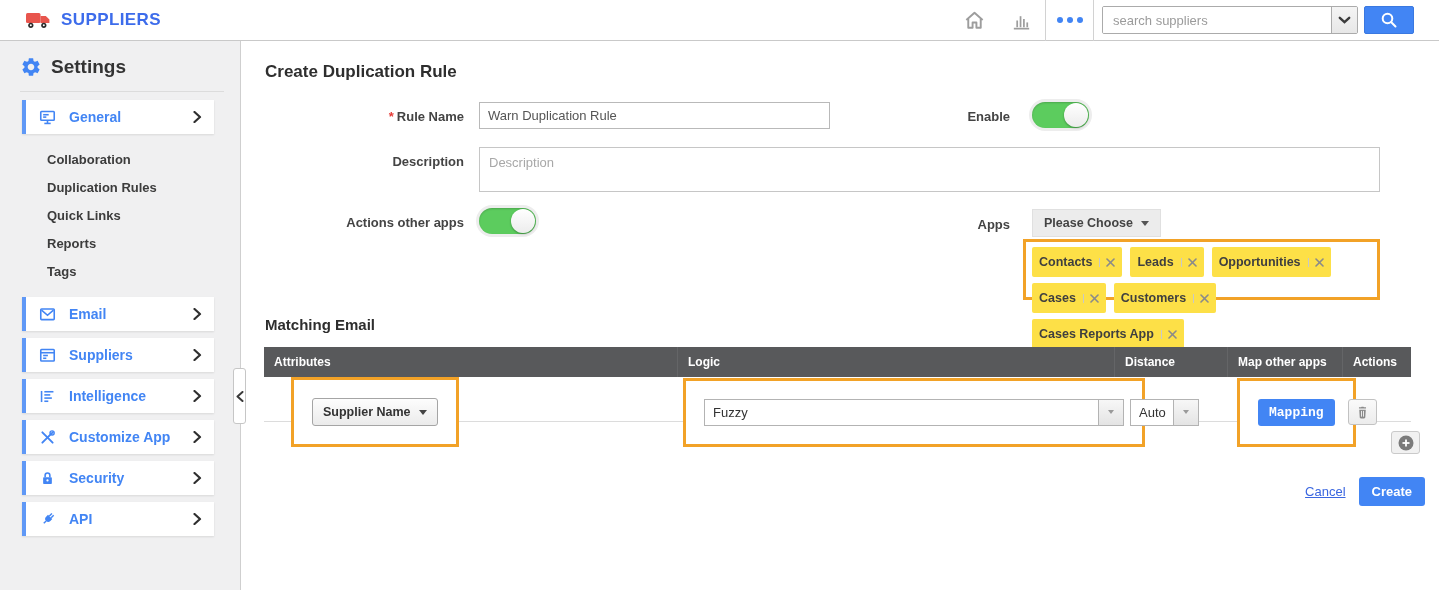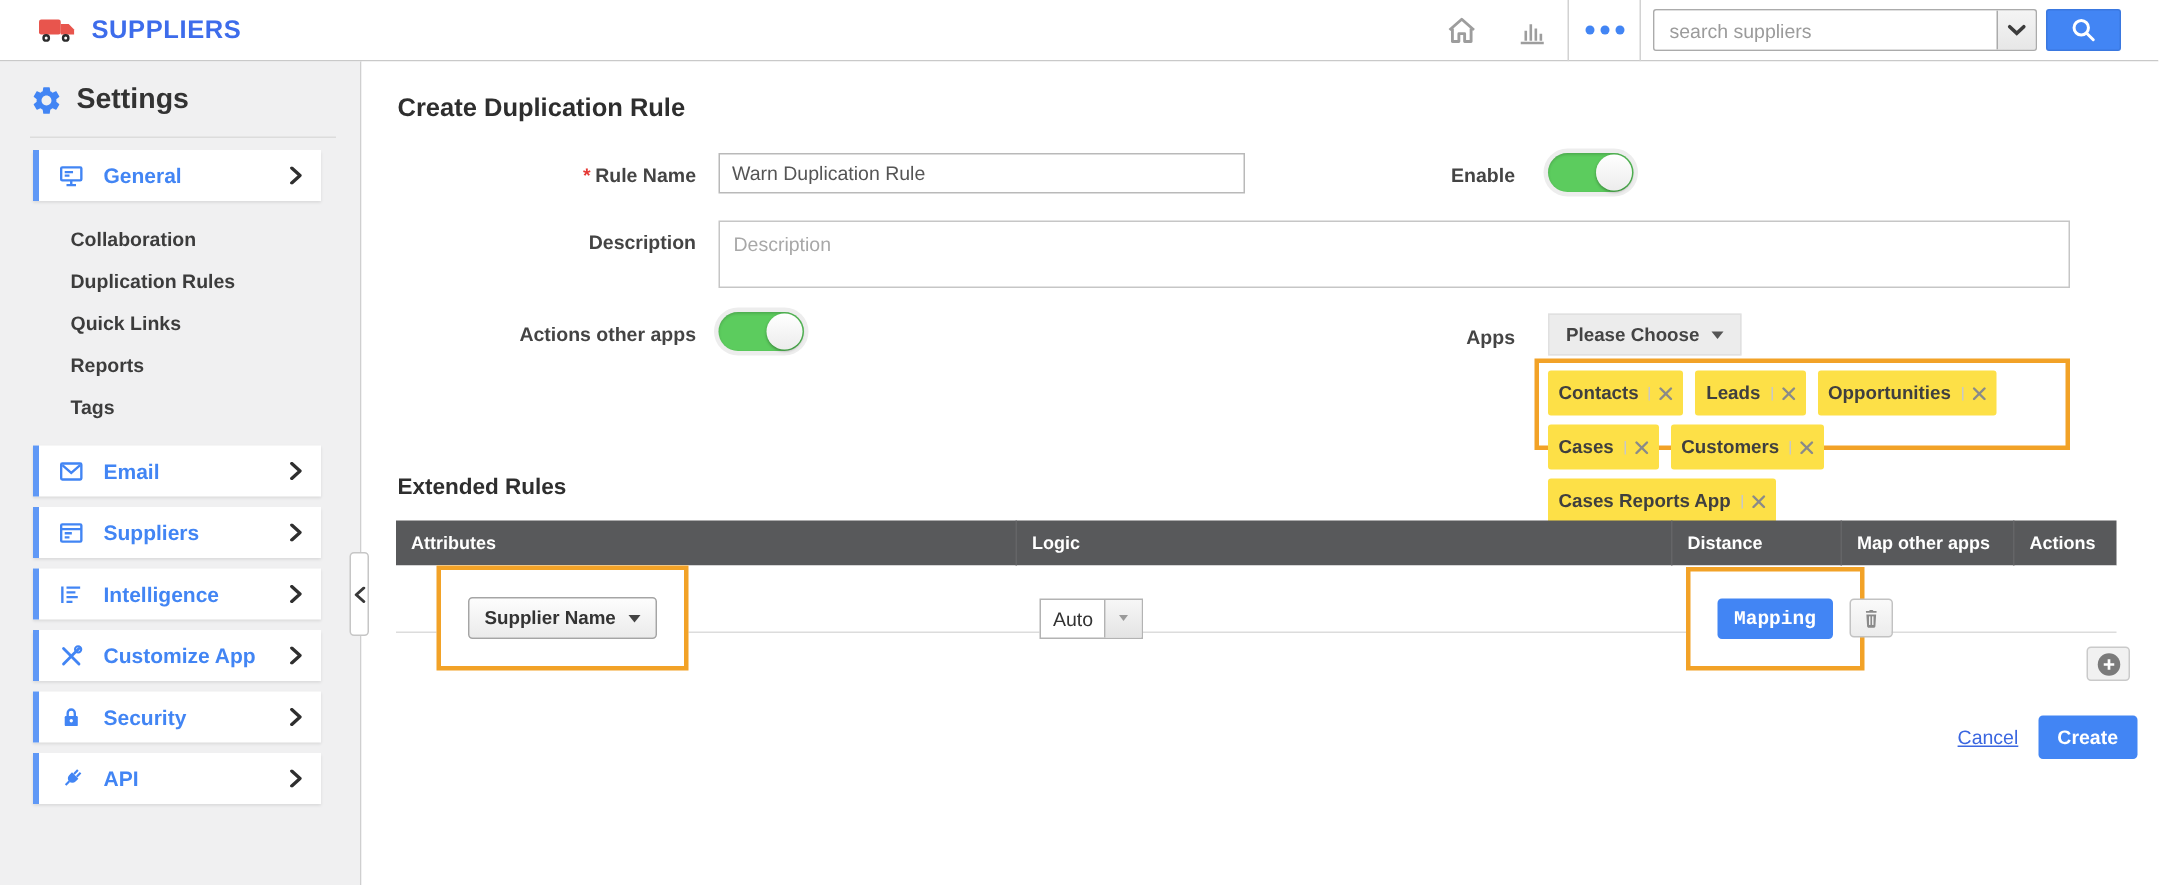--- a/index.html
+++ b/index.html
@@ -421,39 +421,49 @@
         <span>Cases Reports App</span>
         <span class="tag-x">
             <svg width="9" height="9" viewBox="0 0 9 9" stroke="#8a8a8a" stroke-width="1.6" stroke-linecap="round">
               <line x1="1" y1="1" x2="8" y2="8"></line>
               <line x1="8" y1="1" x2="1" y2="8"></line>
             </svg>
           </span>
       </span>
     </div>
 
-    <div class="mr-title">Extended Rules</div>
+    <div class="mr-title">Matching Email</div>
 
     <div class="mr-table">
       <div class="thead">
         <div class="th">Attributes</div>
         <div class="th">Logic</div>
         <div class="th">Distance</div>
         <div class="th">Map other apps</div>
         <div class="th">Actions</div>
       </div>
       <div class="trow">
         <div class="td td-attr">
           <span class="hl">
             <span class="attr-btn">
               <span>Supplier Name</span>
               <span class="caret"></span>
             </span>
           </span>
         </div>
+        <div class="td td-logic">
+          <span class="hl">
+            <span class="combo logic-combo">
+              <span class="combo-text">Fuzzy</span>
+              <span class="combo-dd">
+                  <span class="caret"></span>
+                </span>
+            </span>
+          </span>
+        </div>
         <div class="td td-dist">
           <span class="combo dist-combo">
             <span class="combo-text">Auto</span>
             <span class="combo-dd">
                 <span class="caret"></span>
               </span>
           </span>
         </div>
         <div class="td td-map">
           <span class="hl">

